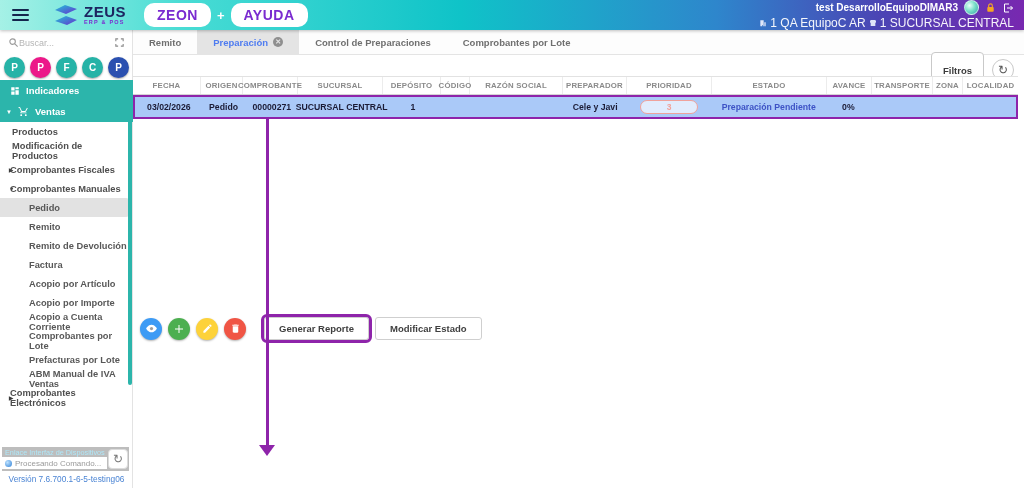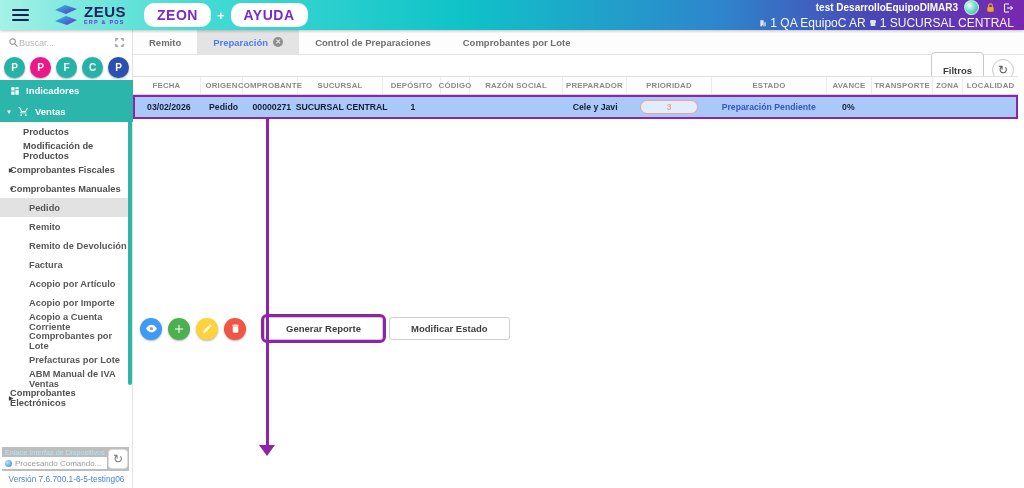--- a/index.html
+++ b/index.html
@@ -34,21 +34,21 @@
   .expand-ic { margin-left:auto; cursor:pointer; display:flex; }
   .quickrow { position:absolute; left:0; top:25px; width:133px; height:25px; display:flex; align-items:center; justify-content:space-between; padding:0 4px; }
   .qcircle { width:21px; height:21px; border-radius:50%; color:#fff; font-size:10px; font-weight:bold;
     display:flex; align-items:center; justify-content:center; box-shadow:0 1px 2px rgba(0,0,0,.35); cursor:pointer; }
   .tealblock { position:absolute; left:0; top:50px; width:133px; height:42px; background:var(--teal); }
   .tealrow { height:21px; display:flex; align-items:center; color:#fff; font-size:9.5px; font-weight:bold; gap:6px; padding-left:10px; cursor:pointer; }
   .tealrow .caret { font-size:6px; width:6px; margin-left:-4px; }
   .menu { position:absolute; left:0; top:92px; width:129px; }
   .mitem { height:19px; display:flex; align-items:center; font-size:9.3px; font-weight:bold; color:#4e4e4e; cursor:pointer; }
   .mitem .caret { font-size:5.5px; width:10px; padding-left:9px; color:#3a3a3a; }
-  .mitem.lvl1 { padding-left:23px; }
+  .mitem.lvl1 { padding-left:12px; }
   .mitem.lvl1.hascaret { padding-left:0; }
   .mitem.lvl2 { padding-left:29px; color:#585858; }
   .mitem.active { background:#e2e2e2; border-radius:0 3px 3px 0; }
   .side-thumb { position:absolute; right:0; top:90px; width:4px; height:265px; background:var(--teal); border-radius:2px; }
   .devbox { position:absolute; left:2px; top:417px; width:127px; height:24px; background:#bdbdbd; display:flex; }
   .devcol { flex:1; overflow:hidden; }
   .devtitle { font-size:7.3px; color:#aee6f7; padding:1px 3px 0 3px; white-space:nowrap; }
   .devcmd { background:#fff; height:12px; display:flex; align-items:center; gap:3px; padding:0 3px; font-size:8px; color:#9a9a9a; white-space:nowrap; }
   .devdot { width:7px; height:7px; border-radius:50%; background:radial-gradient(circle at 35% 35%,#bfe3ff,#2d7fd6); flex:none; }
   .devrefresh { width:20px; height:20px; margin:2px 1px; background:#fff; border:1px solid #dcdcdc; border-radius:4px;
@@ -72,21 +72,21 @@
   .trow { position:absolute; left:0; top:65px; width:885px; height:24px; display:flex; background:var(--rowbg);
     border:2px solid var(--annot); cursor:pointer; }
   .td { font-size:8.7px; font-weight:bold; color:#1b1b35; display:flex; align-items:center; justify-content:center; white-space:nowrap; overflow:visible; }
   .td .prio-pill { display:inline-block; width:58px; line-height:12px; border:1px solid var(--prio); border-radius:8px;
     color:var(--prio); font-size:8.5px; font-weight:bold; text-align:center; background:rgba(255,255,255,.65); }
   .td.estado { color:var(--estado); }
 
   .actions { position:absolute; left:7px; bottom:5px; display:flex; align-items:center; gap:6px; }
   .acircle { width:22px; height:22px; border-radius:50%; border:none; display:flex; align-items:center; justify-content:center;
     box-shadow:0 1px 2px rgba(0,0,0,.3); cursor:pointer; }
-  .abtn { background:#fff; border:1px solid #cfcfcf; border-radius:3px; padding:5px 21px; font-size:9.5px; font-weight:bold; color:#3f3f3f; cursor:pointer; font-family:inherit; white-space:nowrap; }
+  .abtn { background:#fff; border:1px solid #cfcfcf; border-radius:3px; padding:5px 14px; font-size:9.5px; font-weight:bold; color:#3f3f3f; cursor:pointer; font-family:inherit; white-space:nowrap; }
   .abtn.annot { outline:3px solid var(--annot); outline-offset:0px; margin-left:12px; }
 
   
   .arrow-line { position:absolute; left:266px; top:119px; width:3px; height:327px; background:var(--annot); z-index:30; pointer-events:none; }
   .arrow-head { position:absolute; left:259px; top:445px; width:0; height:0; border-left:8px solid transparent; border-right:8px solid transparent; border-top:11px solid var(--annot); z-index:30; pointer-events:none; }
 </style>
 </head>
 <body>
 
 <div class="screen">

